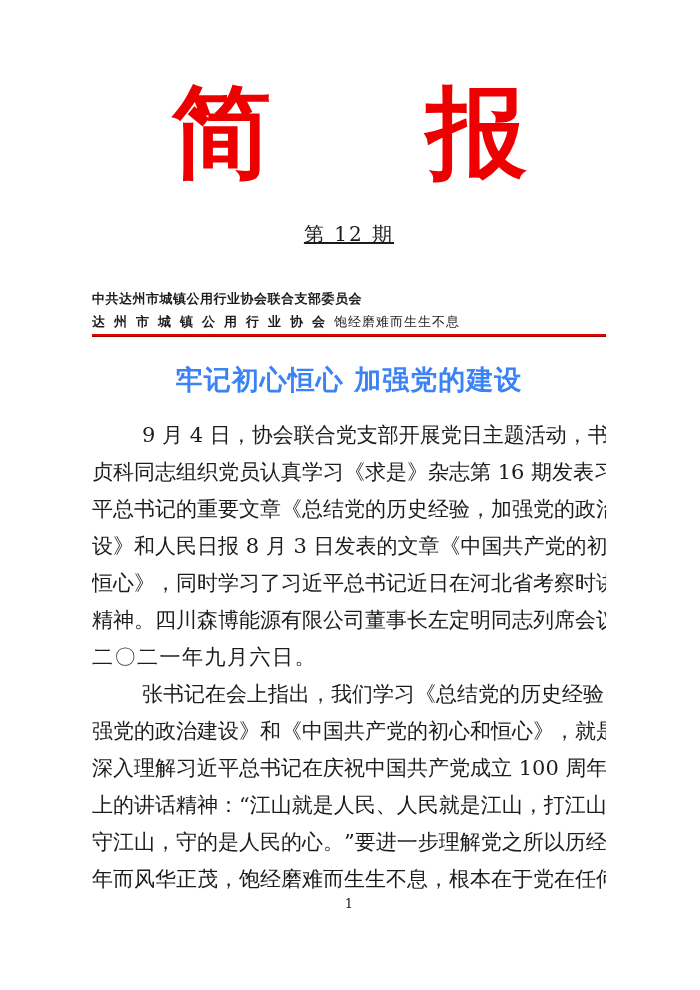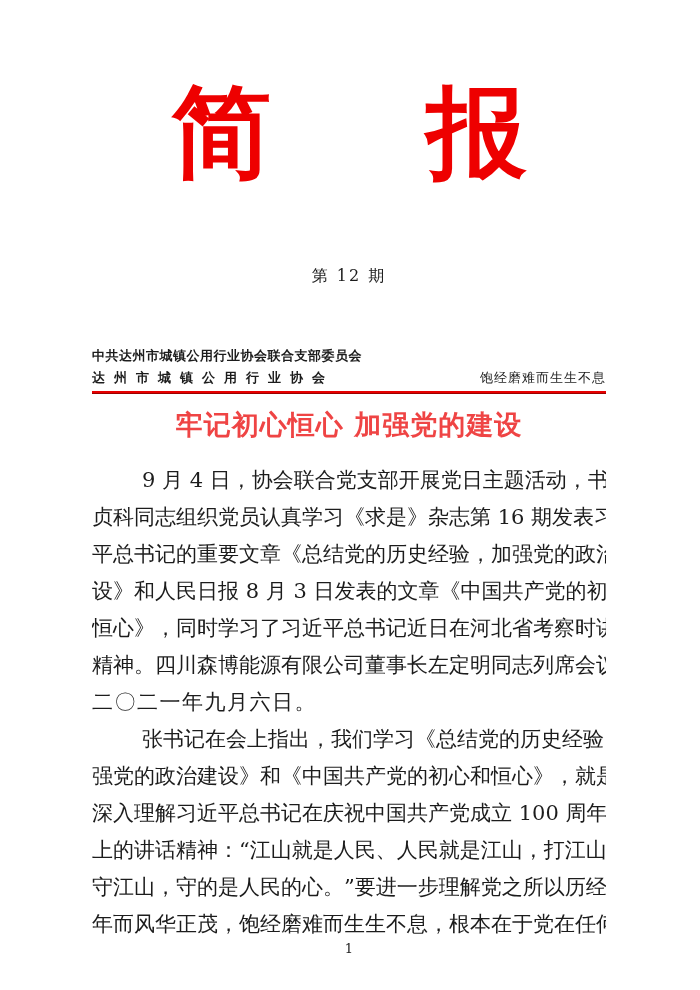--- a/index.html
+++ b/index.html
@@ -18,56 +18,56 @@
   
   .masthead {
     margin-top: 78px; height: 108px;
     display: flex; justify-content: center; align-items: center;
     gap: 155px;
     font-size: 100px; line-height: 108px; font-weight: 700;
     color: #ee0000;
   }
   
   .issue {
-    margin-top: 80px;
+    margin-top: 38px;
     text-align: center;
-    font-size: 16px; line-height: 20px;
+    font-size: 20px; line-height: 20px;
     letter-spacing: 2px;
+    text-decoration: underline;
   }
   
-  .letterhead { margin-top: 61px; }
+  .letterhead { margin-top: 46px; }
   .org1 {
     font-size: 13px; line-height: 18px; font-weight: 700;
     letter-spacing: 0.5px;
   }
   .org2row {
     margin-top: 5px;
-    display: flex; justify-content: space-between; align-items: baseline;
+    display: flex; justify-content: flex-start; align-items: baseline;
     line-height: 18px;
-    font-family: Liberation Mono, monospace;
   }
   .org2 {
     font-size: 13px; font-weight: 700;
     letter-spacing: 9px;
   }
   .date {
     font-size: 13px; font-weight: 400;
     letter-spacing: 1px; white-space: nowrap;
   }
   .rule {
     margin-top: 3px; height: 3px; width: 100%;
     background: linear-gradient(to bottom, #e60000 0, #e60000 2px, #9c0000 2px, #9c0000 3px);
   }
   
   .title {
-    margin-top: 14px;
+    margin-top: 26px;
     text-align: center;
     font-size: 27px; line-height: 34px; font-weight: 700;
     letter-spacing: 1px;
-    color: #ef4444;
+    color: #3b82f6;
   }
   .bodytext { margin-top: 20px; }
   .line {
     font-size: 21px; height: 37px; line-height: 37px;
     white-space: nowrap;
     text-align: justify; text-align-last: justify;
     text-justify: inter-character;
     overflow: hidden;
   }
   .line.indent { padding-left: 50px; }

